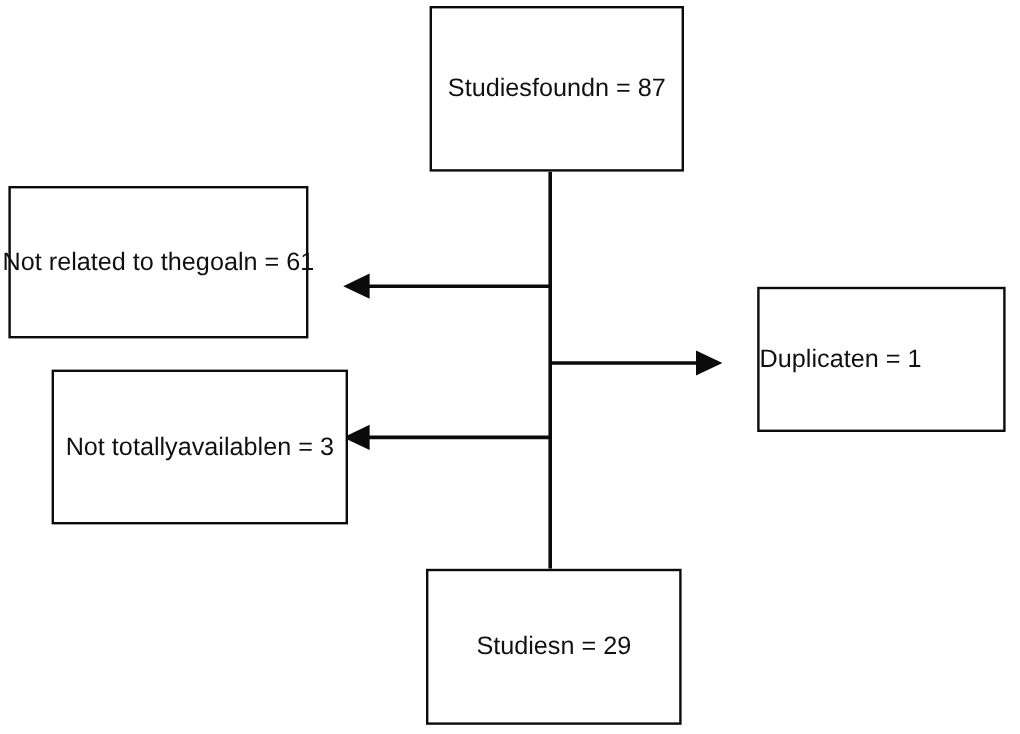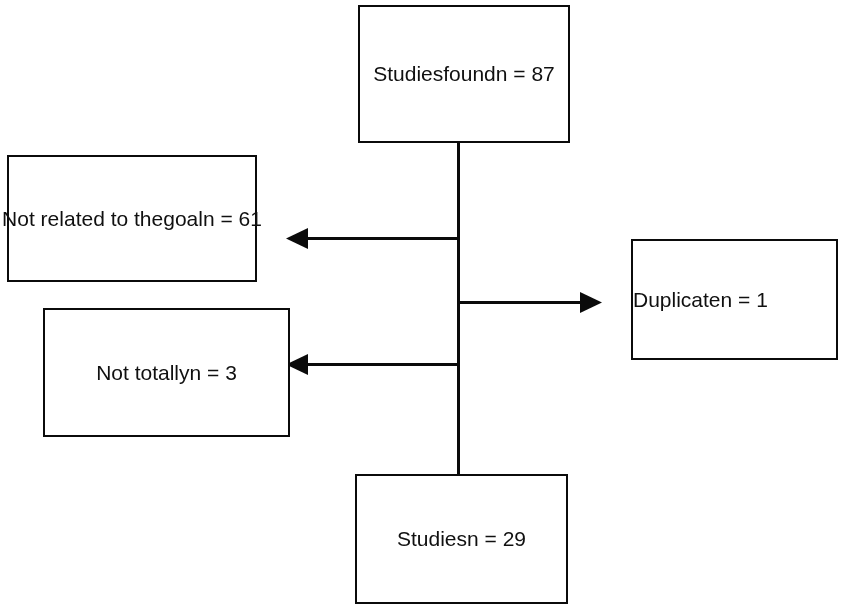--- a/index.html
+++ b/index.html
@@ -82,20 +82,21 @@
   </div>
 
   <div class="flow-box" id="box-not-related">
     <span class="box-line">Not related to the</span>
     <span class="box-line">goal</span>
     <span class="box-line">n = 61</span>
   </div>
 
   <div class="flow-box" id="box-not-available">
     <span class="box-line">Not totally</span>
+    <span class="box-line">available</span>
     <span class="box-line">n = 3</span>
   </div>
 
   <div class="flow-box" id="box-duplicate">
     <span class="box-line">Duplicate</span>
     <span class="box-line">n = 1</span>
   </div>
 
   <div class="flow-box" id="box-studies-selected">
     <span class="box-line">Studies</span>

